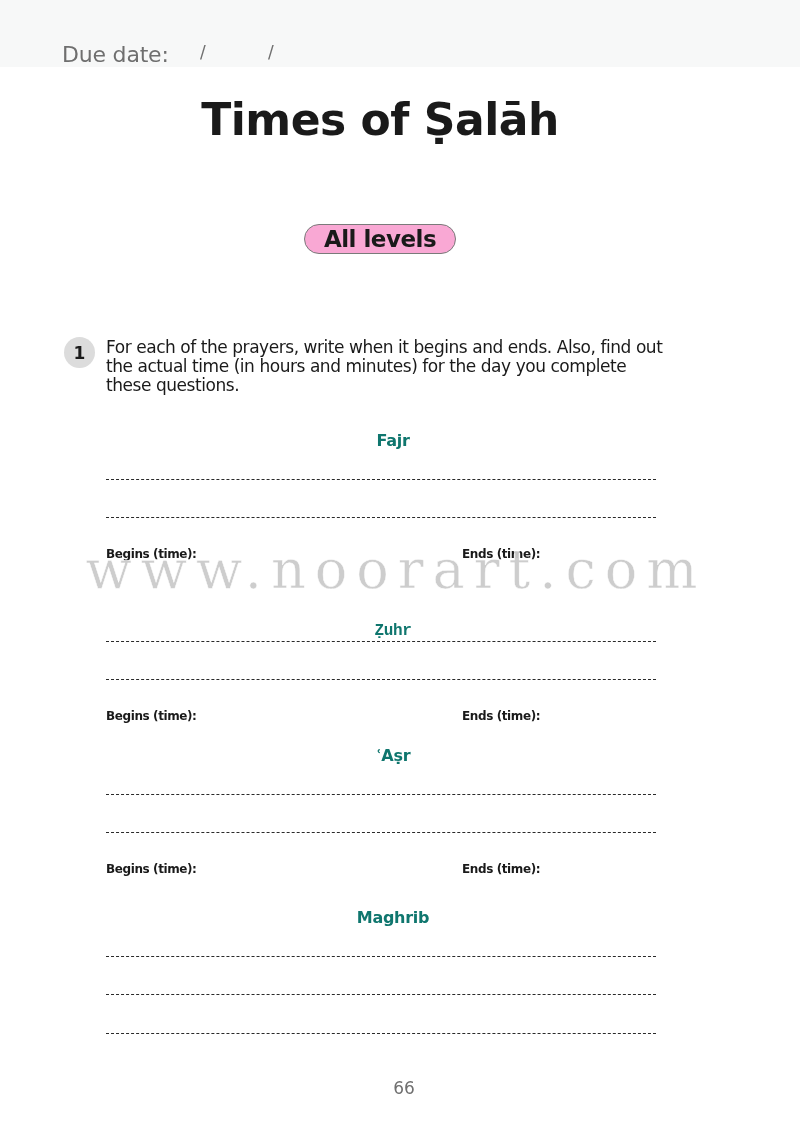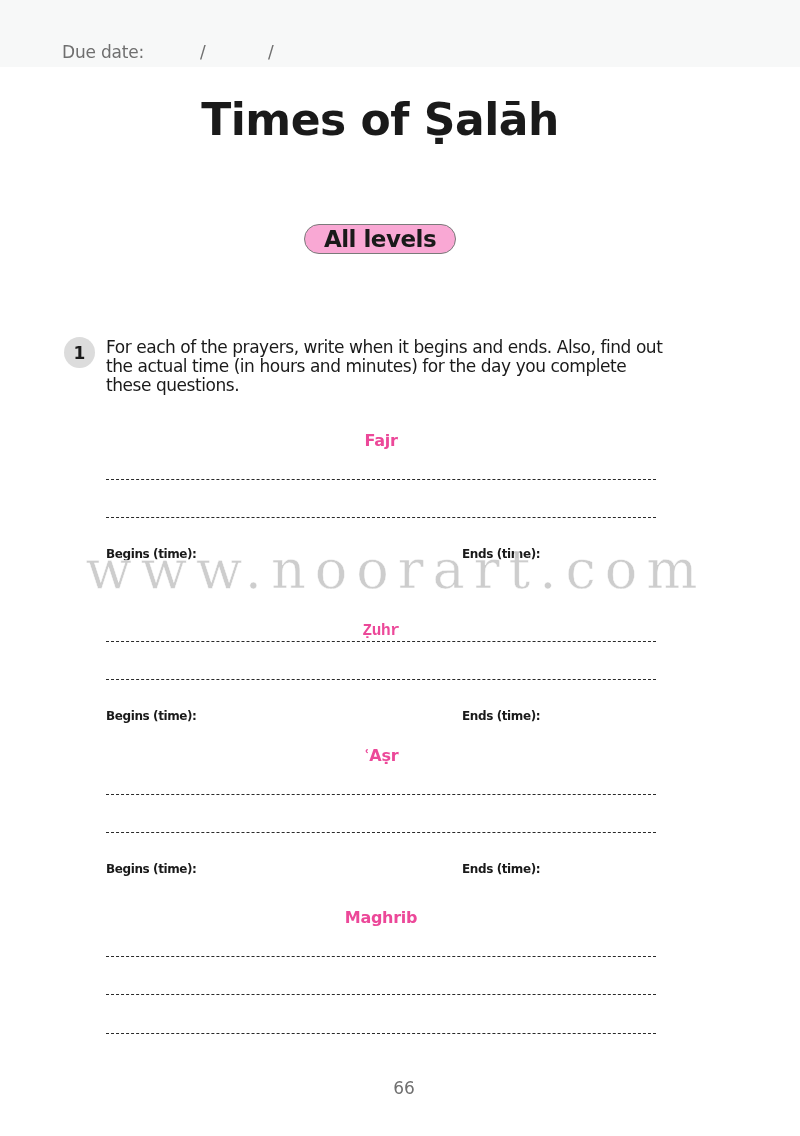--- a/index.html
+++ b/index.html
@@ -18,21 +18,21 @@
     .header-band {
       position: absolute;
       left: 0; top: 0;
       width: 800px; height: 67px;
       background: #f7f8f8;
     }
     .due-date {
       position: absolute;
       top: 42px;
       left: 62px;
-      font-size: 17px;
+      font-size: 22px;
       color: #6f6f6f;
       font-family: "DejaVu Sans", sans-serif;
       font-weight: normal;
       letter-spacing: -0.2px;
     }
     .due-slash {
       position: absolute;
       top: 42px;
       font-size: 17px;
       color: #6f6f6f;
@@ -103,23 +103,24 @@
       letter-spacing: -0.45px;
     }
 
     .prayer-label {
       position: absolute;
       left: 0;
       width: 762px;
       text-align: center;
       font-size: 16px;
       font-weight: bold;
-      color: #ec4899;
+      color: #0f766e;
       font-family: "DejaVu Sans", sans-serif;
       letter-spacing: -0.3px;
+      padding-left: 12px;
     }
 
     .dash-line {
       position: absolute;
       left: 106px;
       width: 550px;
       height: 0;
       border-top: 1.4px dashed #2a2a2a;
     }
 

